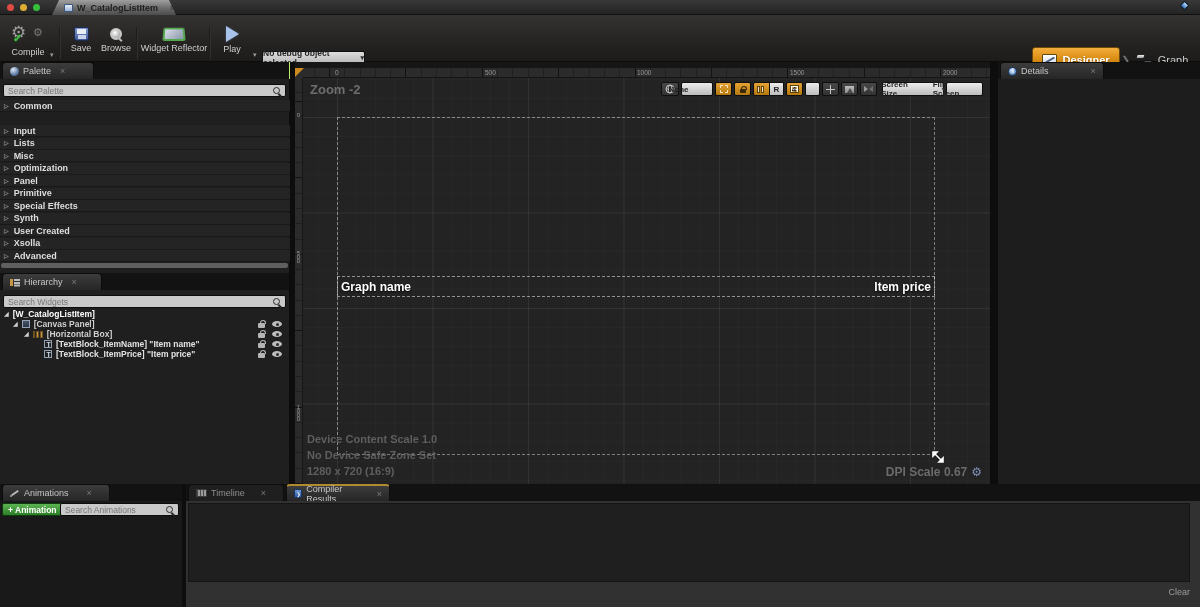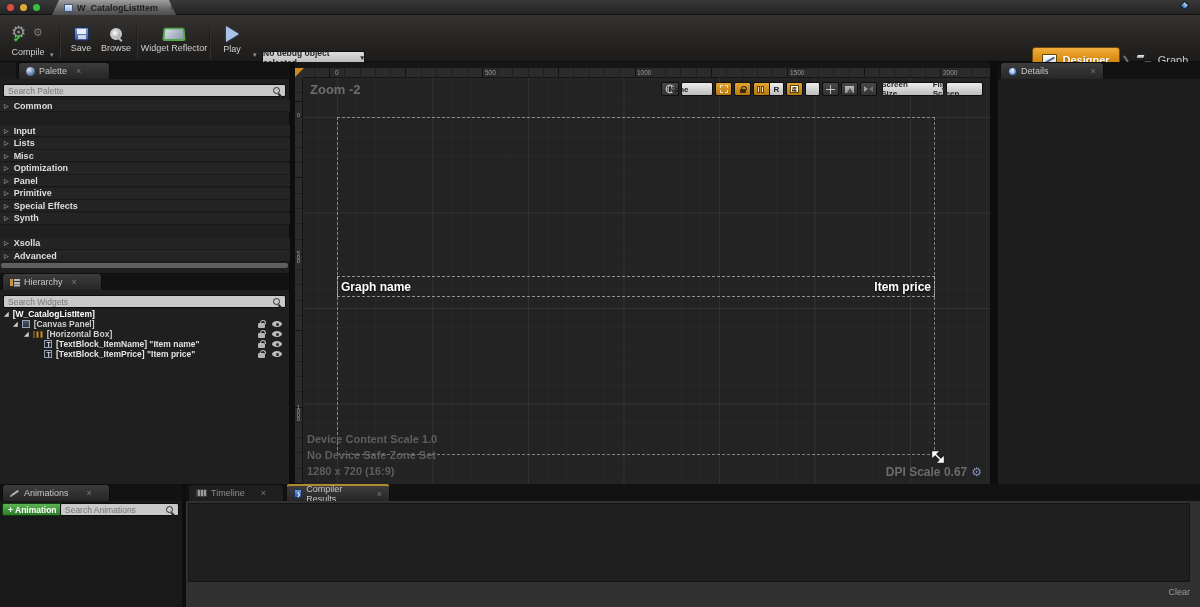--- a/index.html
+++ b/index.html
@@ -223,21 +223,21 @@
     <span id="mode-sep" class="abs">❯</span>
     <div id="graph-btn" class="abs">
       <span class="ic-graph">
           <i></i>
           <i></i>
         </span>
       <span>Graph</span>
     </div>
   </div>
 
-  <div class="tabbar abs" style="left:0;top:62px;width:290px;border-right:1px solid #bef264;margin-left:16px;">
+  <div class="tabbar abs" style="left:0;top:62px;width:290px;border-right:1px solid #bef264;">
     <div class="ptab" style="left:2px;width:92px;">
       <span class="ic-sphere"></span>
       <span>Palette</span>
       <span class="x">×</span>
     </div>
   </div>
   <div id="palette-body" class="abs">
     <div class="sbox" style="left:3px;top:5px;width:283px;">
       <input type="text" placeholder="Search Palette" style="">
       <span class="mag"></span>
@@ -270,20 +270,24 @@
         <span class="tri">▷</span>
         <span>Primitive</span>
       </div>
     <div class="cat" style="top:121px;">
         <span class="tri">▷</span>
         <span>Special Effects</span>
       </div>
     <div class="cat" style="top:133.5px;">
         <span class="tri">▷</span>
         <span>Synth</span>
+      </div>
+    <div class="cat" style="top:146px;">
+        <span class="tri">▷</span>
+        <span>User Created</span>
       </div>
     <div class="cat" style="top:158.5px;text-align:right;">
         <span class="tri">▷</span>
         <span>Xsolla</span>
       </div>
     <div class="cat" style="top:171px;">
         <span class="tri">▷</span>
         <span>Advanced</span>
       </div>
     <div id="palette-scroll" class="abs"></div>

